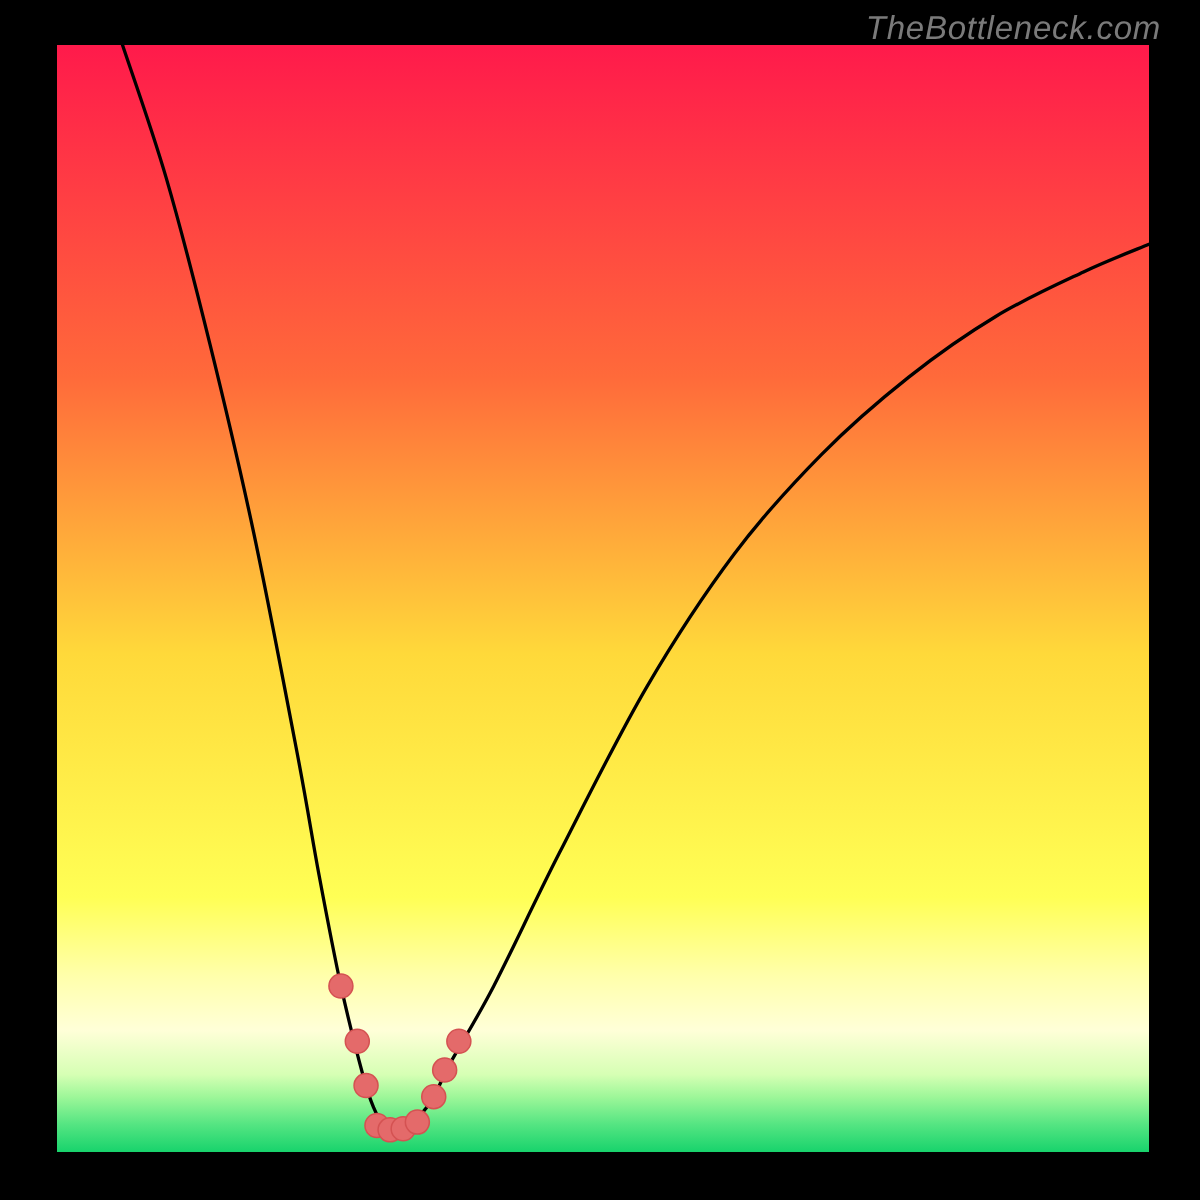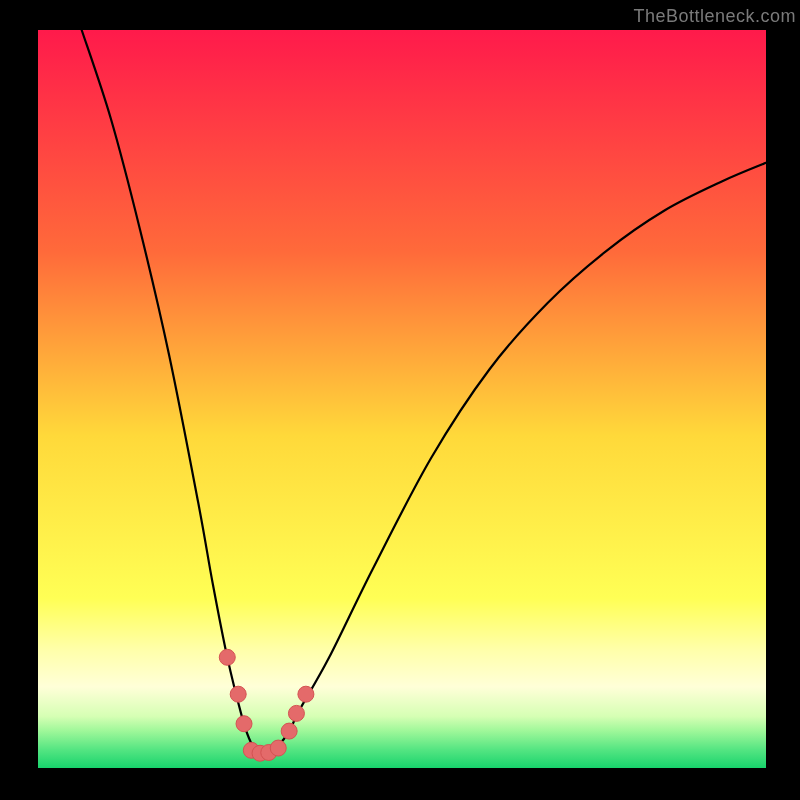--- a/index.html
+++ b/index.html
@@ -12,26 +12,27 @@
   }
   .frame {
     position: relative;
     width: 800px;
     height: 800px;
     background: #000;
   }
   .watermark {
     position: absolute;
     top: 6px;
-    right: 4px;
+    right: 26px;
     font-family: Arial, Helvetica, sans-serif;
-    font-size: 18px;
+    font-size: 22px;
     color: #7a7a7a;
     letter-spacing: 0.5px;
     z-index: 10;
+    font-style: italic;
   }
   svg {
     position: absolute;
     left: 0;
     top: 0;
   }
 </style>
 </head>
 <body>
 <div class="frame">

